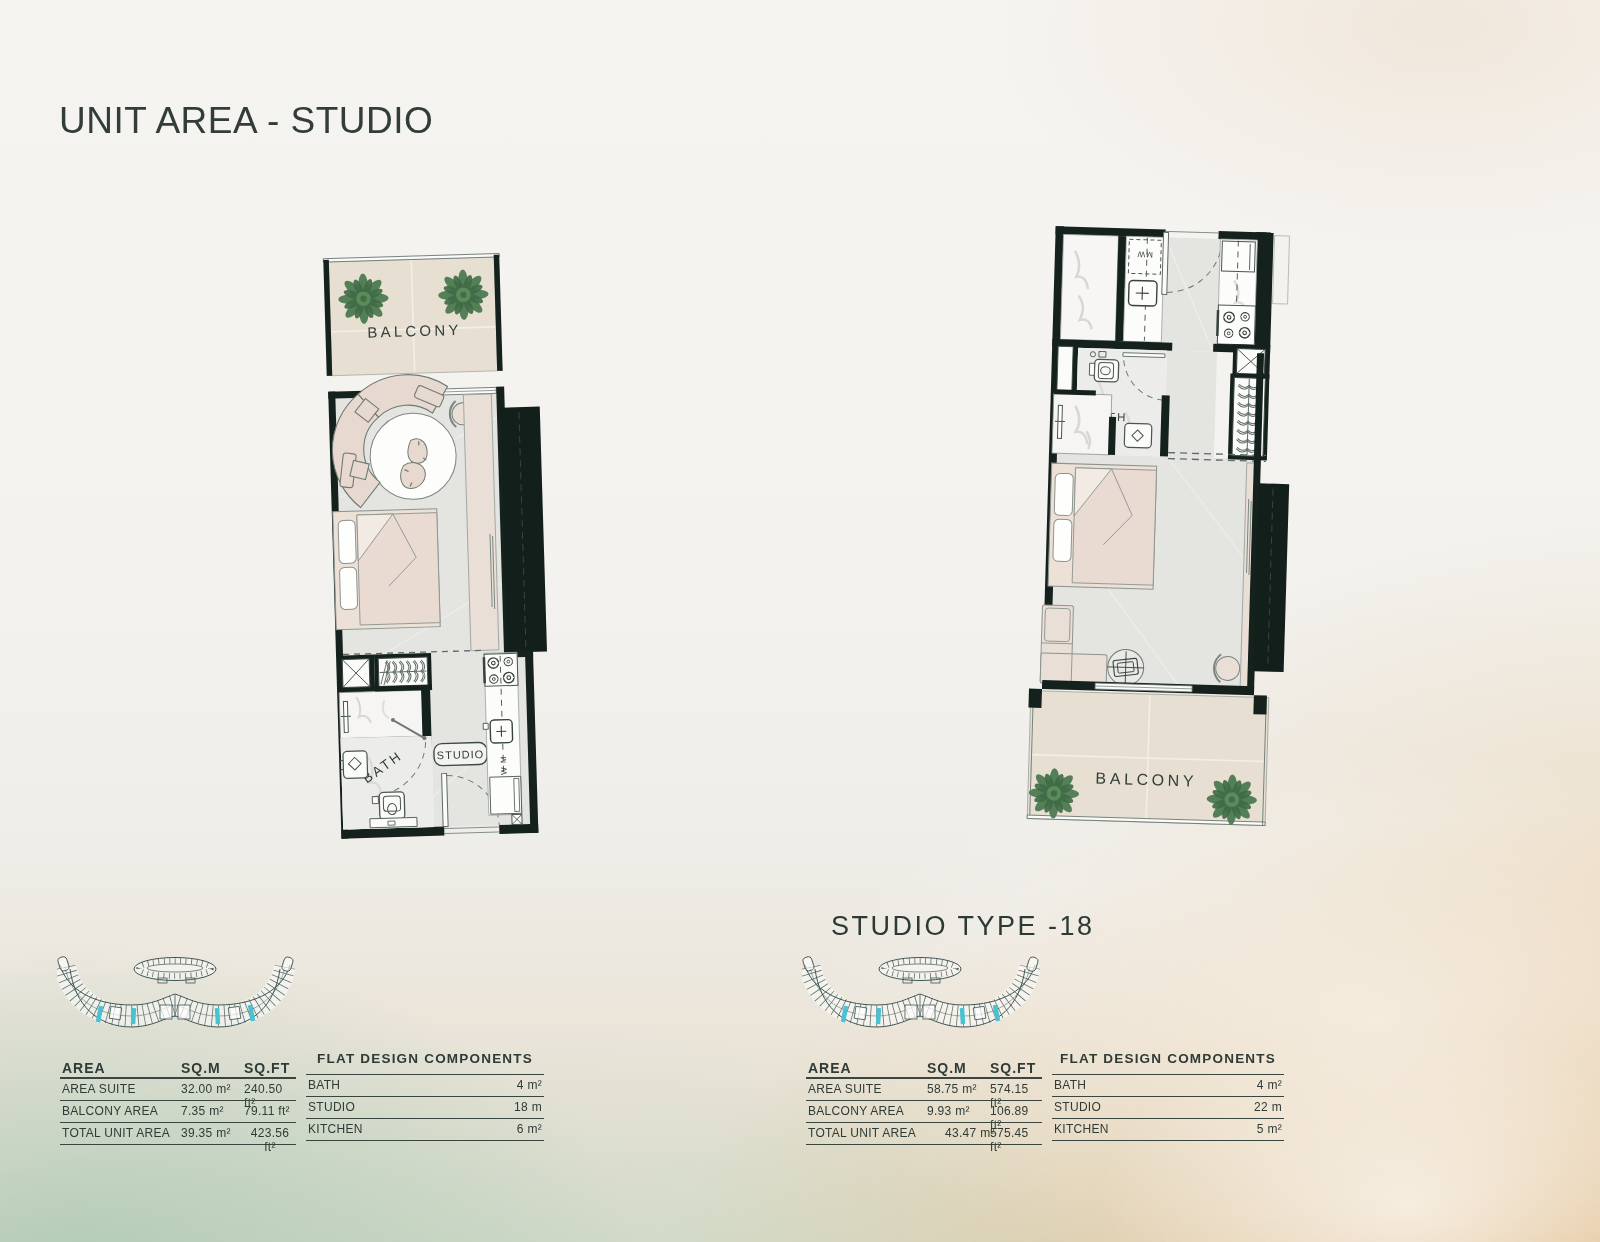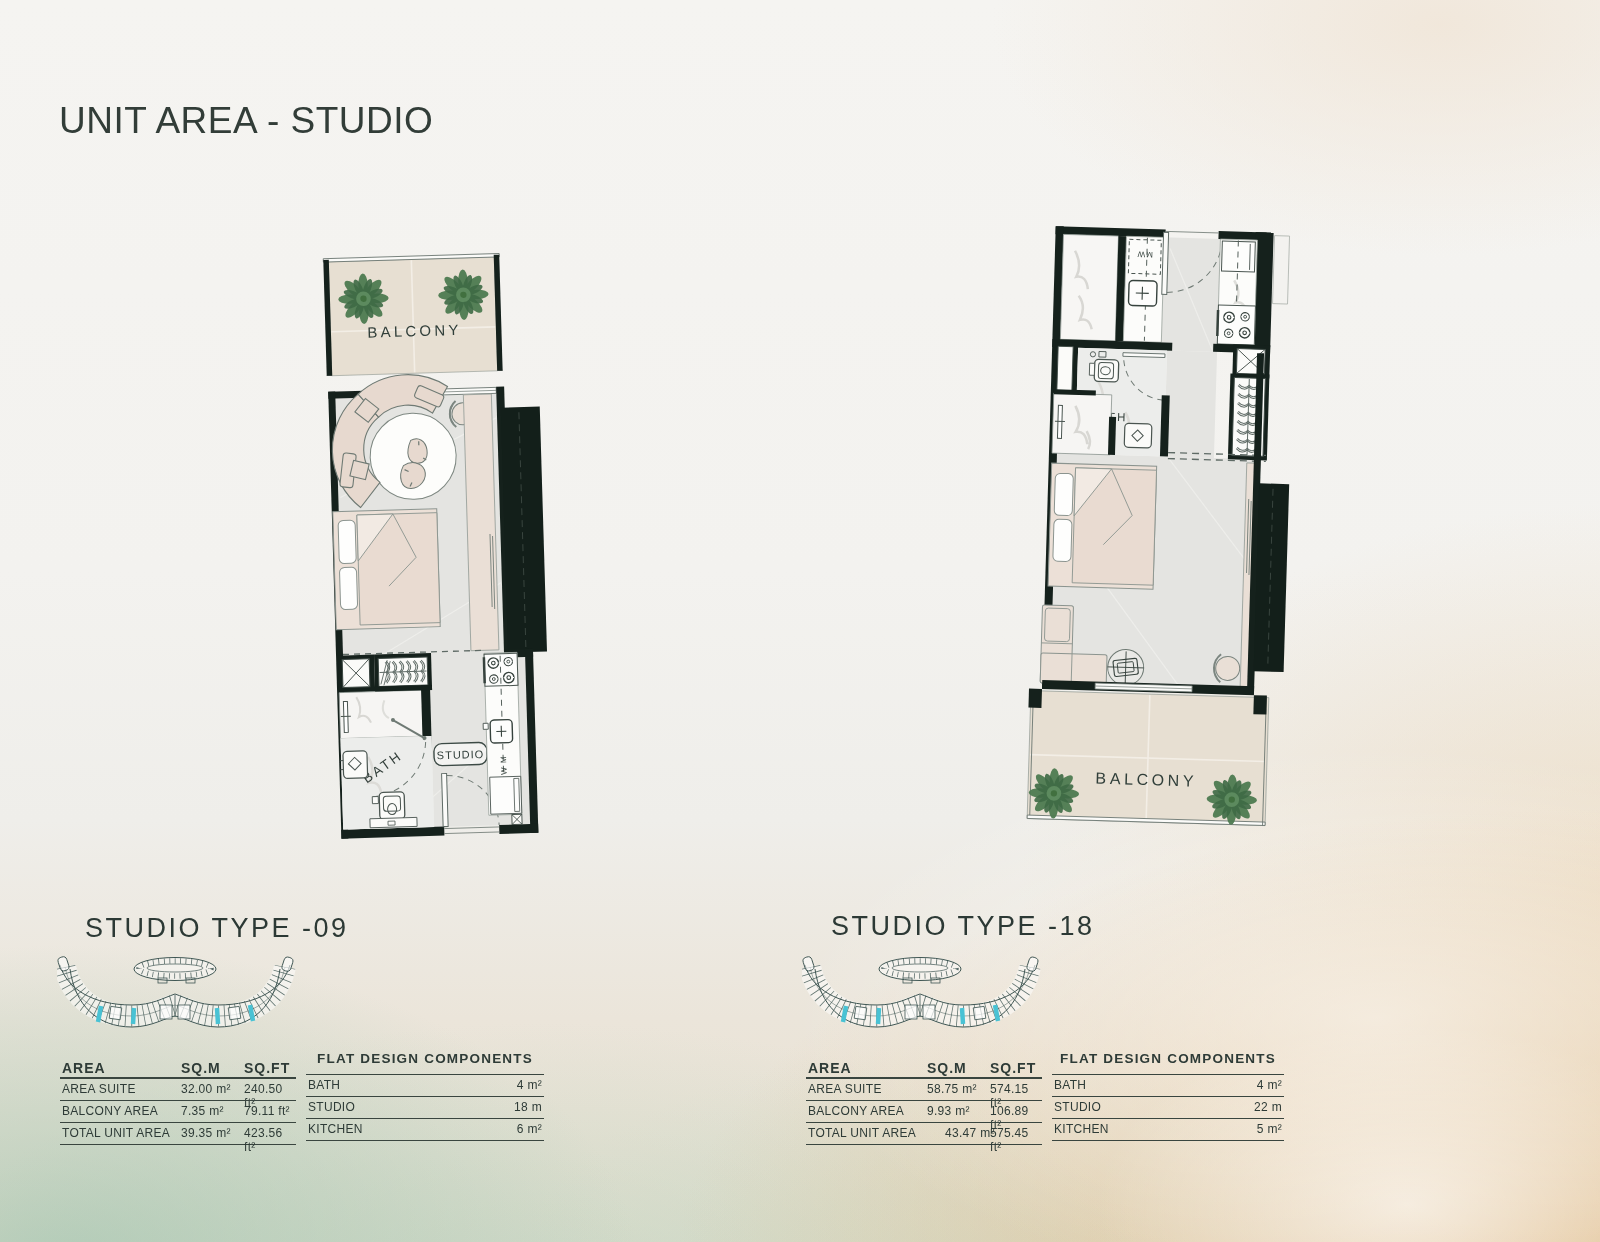--- a/index.html
+++ b/index.html
@@ -405,21 +405,20 @@
 
     <text x="112" y="557" font-size="16" letter-spacing="3.6" fill="#313f3a" text-anchor="middle" font-family="Liberation Sans,sans-serif">BALCONY</text>
 
     <use href="#plant" transform="translate(20 568) scale(1.05)"></use>
 
     <use href="#plant" transform="translate(198 569) scale(1.05)"></use>
   </g>
   </svg>
   </div>
 
-  <div class="t" style="left:85px;top:913px;font-size:27px;letter-spacing:2.5px;color:#2c3935;">STUDIO TYPE -09</div>
 
   <div class="t" style="left:831px;top:911px;font-size:27px;letter-spacing:2.5px;color:#2c3935;">STUDIO TYPE -18</div>
 
   <div id="keyL" style="position:absolute;left:57px;top:955px;">
   <svg width="240" height="90" viewBox="0 0 240 90">
     <defs>
       <g id="keyplan">
 
         <ellipse cx="118" cy="14" rx="41" ry="11.5" fill="rgba(255,255,255,0.45)" stroke="#3f5653" stroke-width="1"></ellipse>
         <ellipse cx="118" cy="13.5" rx="36" ry="7.5" fill="none" stroke="#3f5653" stroke-width="5.5" stroke-dasharray="0.8 4.6" opacity="0.85"></ellipse>
@@ -471,21 +470,21 @@
         <span style="position:absolute;left:184px;">240.50 ft²</span>
     </div>
     <div style="border-top:1.5px solid #39453f;position:relative;height:14px;margin-top:4px;padding-top:3px;letter-spacing:0.3px;">
       <span style="position:absolute;left:2px;">BALCONY AREA</span>
         <span style="position:absolute;left:121px;">7.35 m²</span>
         <span style="position:absolute;left:184px;">79.11 ft²</span>
     </div>
     <div style="border-top:1.5px solid #39453f;position:relative;height:14px;margin-top:4px;padding-top:3px;letter-spacing:0.3px;">
       <span style="position:absolute;left:2px;">TOTAL UNIT AREA</span>
         <span style="position:absolute;left:121px;">39.35 m²</span>
-        <span style="position:absolute;left:184px;">423.56 ft²</span>
+        <span style="position:absolute;left:184px;text-align:center;">423.56 ft²</span>
     </div>
     <div style="border-top:1.5px solid #39453f;height:0;margin-top:4px;"></div>
   </div>
 
   <div class="t" style="left:306px;top:1051px;width:238px;font-size:12px;">
     <div style="text-align:center;font-size:13.5px;font-weight:bold;letter-spacing:1.2px;height:23px;">FLAT DESIGN COMPONENTS</div>
     <div style="border-top:1.5px solid #39453f;position:relative;height:14px;padding-top:3px;letter-spacing:0.3px;">
       <span style="position:absolute;left:2px;">BATH</span>
         <span style="position:absolute;right:2px;">4 m²</span>
     </div>

